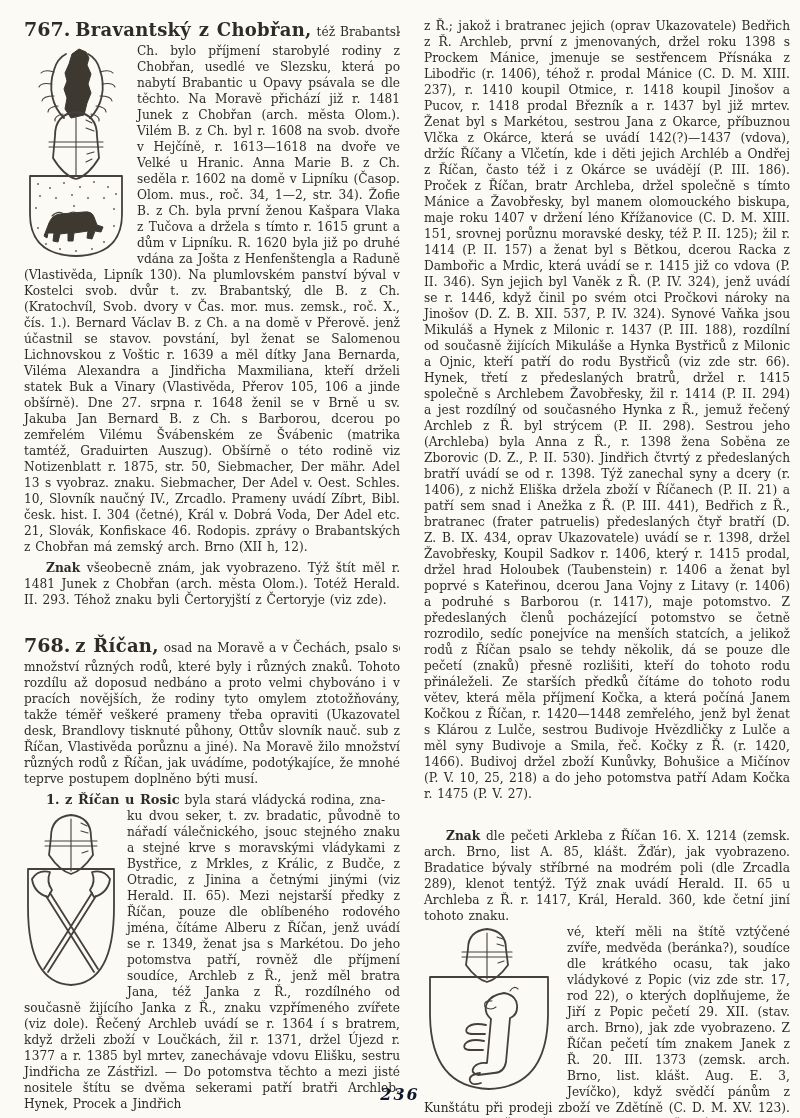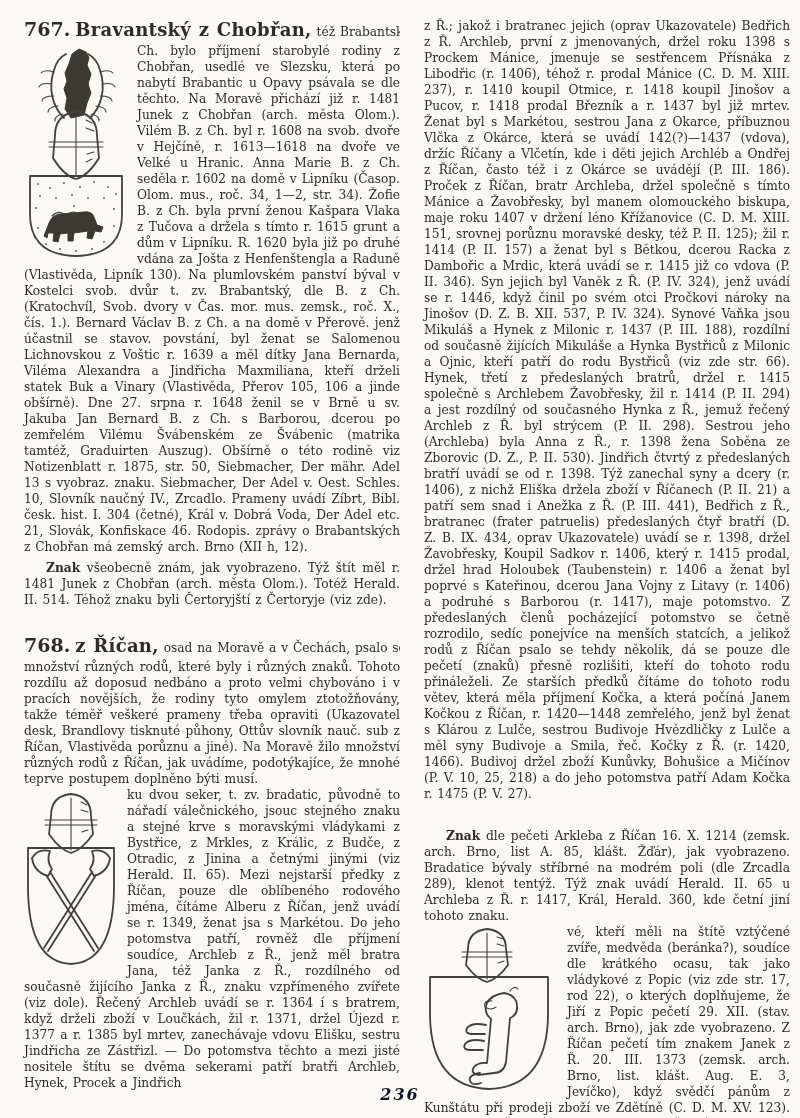--- a/index.html
+++ b/index.html
@@ -97,33 +97,37 @@
             </g>
 
             <path class="ink-fill" d="M20,190 l5,-13 q3,-8 11,-9 l24,-2 q8,-1 10,5 l3,8 6,2 -2,5 -6,-1 -3,8 -5,-1 1,-7 -14,2 -1,8 -5,0 0,-8 -8,1 -2,8 -5,-1 1,-8 -6,0 -1,5 z"></path>
             <path class="ink-thin" d="M28,170 q6,-6 12,-2 M44,168 q6,-4 10,0"></path>
           </svg>
         </span><span>Ch. bylo příjmení starobylé rodiny z Chobřan, usedlé ve Slezsku, která po nabytí Brabantic u Opavy psávala se dle těchto. Na Moravě přichází již r. 1481 Junek z Chobřan (arch. města Olom.). Vilém B. z Ch. byl r. 1608 na svob. dvoře v Hejčíně, r. 1613—1618 na dvoře ve Velké u Hranic. Anna Marie B. z Ch. seděla r. 1602 na domě v Lipníku (Časop. Olom. mus., roč. 34, 1—2, str. 34). Žofie B. z Ch. byla první ženou Kašpara Vlaka z Tučova a držela s tímto r. 1615 grunt a dům v Lipníku. R. 1620 byla již po druhé vdána za Jošta z Henfenštengla a Raduně (Vlastivěda, Lipník 130). Na plumlovském panství býval v Kostelci svob. dvůr t. zv. Brabantský, dle B. z Ch. (Kratochvíl, Svob. dvory v Čas. mor. mus. zemsk., roč. X., čís. 1.). Bernard Václav B. z Ch. a na domě v Přerově. jenž účastnil se stavov. povstání, byl ženat se Salomenou Lichnovskou z Voštic r. 1639 a měl dítky Jana Bernarda, Viléma Alexandra a Jindřicha Maxmiliana, kteří drželi statek Buk a Vinary (Vlastivěda, Přerov 105, 106 a jinde obšírně). Dne 27. srpna r. 1648 ženil se v Brně u sv. Jakuba Jan Bernard B. z Ch. s Barborou, dcerou po zemřelém Vilému Švábenském ze Švábenic (matrika tamtéž, Graduirten Auszug). Obšírně o této rodině viz Notizenblatt r. 1875, str. 50, Siebmacher, Der mähr. Adel 13 s vyobraz. znaku. Siebmacher, Der Adel v. Oest. Schles. 10, Slovník naučný IV., Zrcadlo. Prameny uvádí Zíbrt, Bibl. česk. hist. I. 304 (četné), Král v. Dobrá Voda, Der Adel etc. 21, Slovák, Konfiskace 46. Rodopis. zprávy o Brabantských z Chobřan má zemský arch. Brno (XII h, 12).</span>
       </p>
 
       <p class="sp5 indent">
         <span class="znak-label">Znak</span>
-        <span>všeobecně znám, jak vyobrazeno. Týž štít měl r. 1481 Junek z Chobřan (arch. města Olom.). Totéž Herald. II. 514. Téhož znaku byli Čertoryjští z Čertoryje (viz zde).</span>
+        <span>všeobecně znám, jak vyobrazeno. Týž štít měl r. 1481 Junek z Chobřan (arch. města Olom.). Totéž Herald. II. 293. Téhož znaku byli Čertoryjští z Čertoryje (viz zde).</span>
       </p>
 
       <div class="lead sp8">
         <span class="entry-num">768.</span>
         <span class="entry-name">z Říčan,</span>
         <span>osad na Moravě a v Čechách, psalo se</span>
       </div>
 
       <p>
         <span>množství různých rodů, které byly i různých znaků. Tohoto rozdílu až doposud nedbáno a proto velmi chybováno i v pracích novějších, že rodiny tyto omylem ztotožňovány, takže téměř veškeré prameny třeba opraviti (Ukazovatel desk, Brandlovy tisknuté půhony, Ottův slovník nauč. sub z Říčan, Vlastivěda porůznu a jiné). Na Moravě žilo množství různých rodů z Říčan, jak uvádíme, podotýkajíce, že mnohé teprve postupem doplněno býti musí.</span>
       </p>
 
+      <p class="sp5 indent">
+        <span class="sub-name">1. z Říčan u Rosic</span>
+        <span>byla stará vládycká rodina, zna-</span>
+      </p>
 
       <p>
         <span class="arms-float">
           <svg width="94" height="176" viewBox="0 0 94 176" aria-hidden="true">
 
             <path class="ink" d="M27,26 Q27,6 47,4 Q67,6 67,26 L69,44 Q58,60 47,63 Q36,60 25,44 Z"></path>
             <path class="ink-thin" d="M21,30 L73,30 M21,35 L73,35 M47,8 L47,60 M57,12 l6,3 M57,20 l7,2 M58,42 l6,-2"></path>
 
             <path class="ink" d="M4,58 L90,58 L90,96 Q90,172 47,174 Q4,172 4,96 Z"></path>
 

